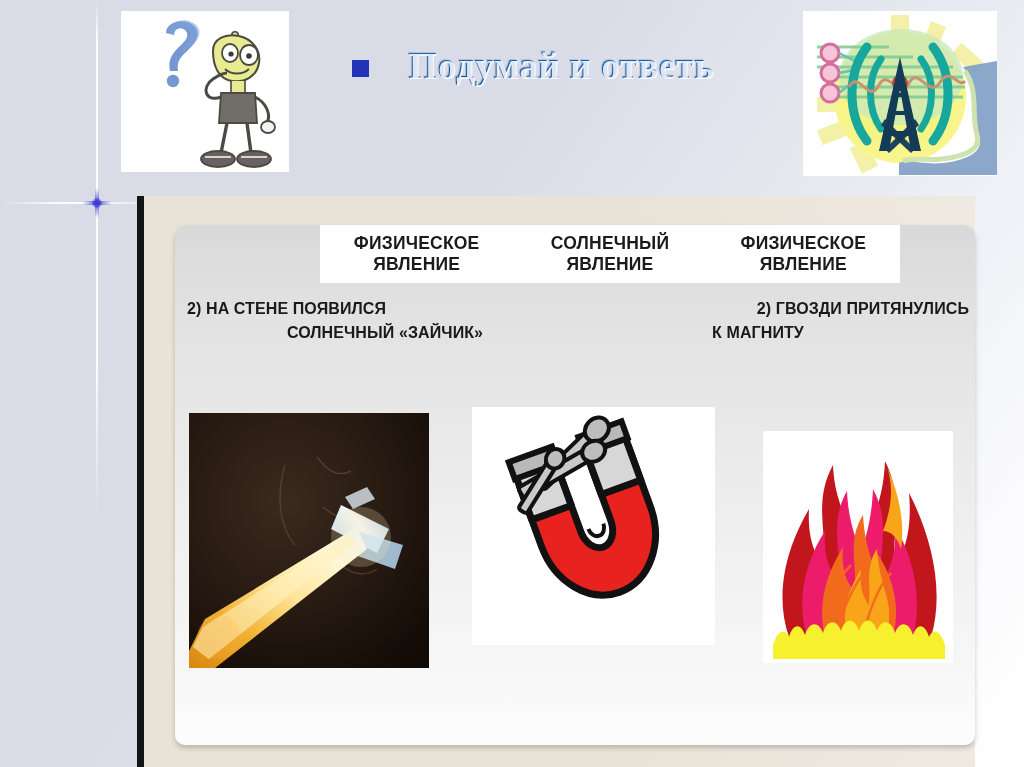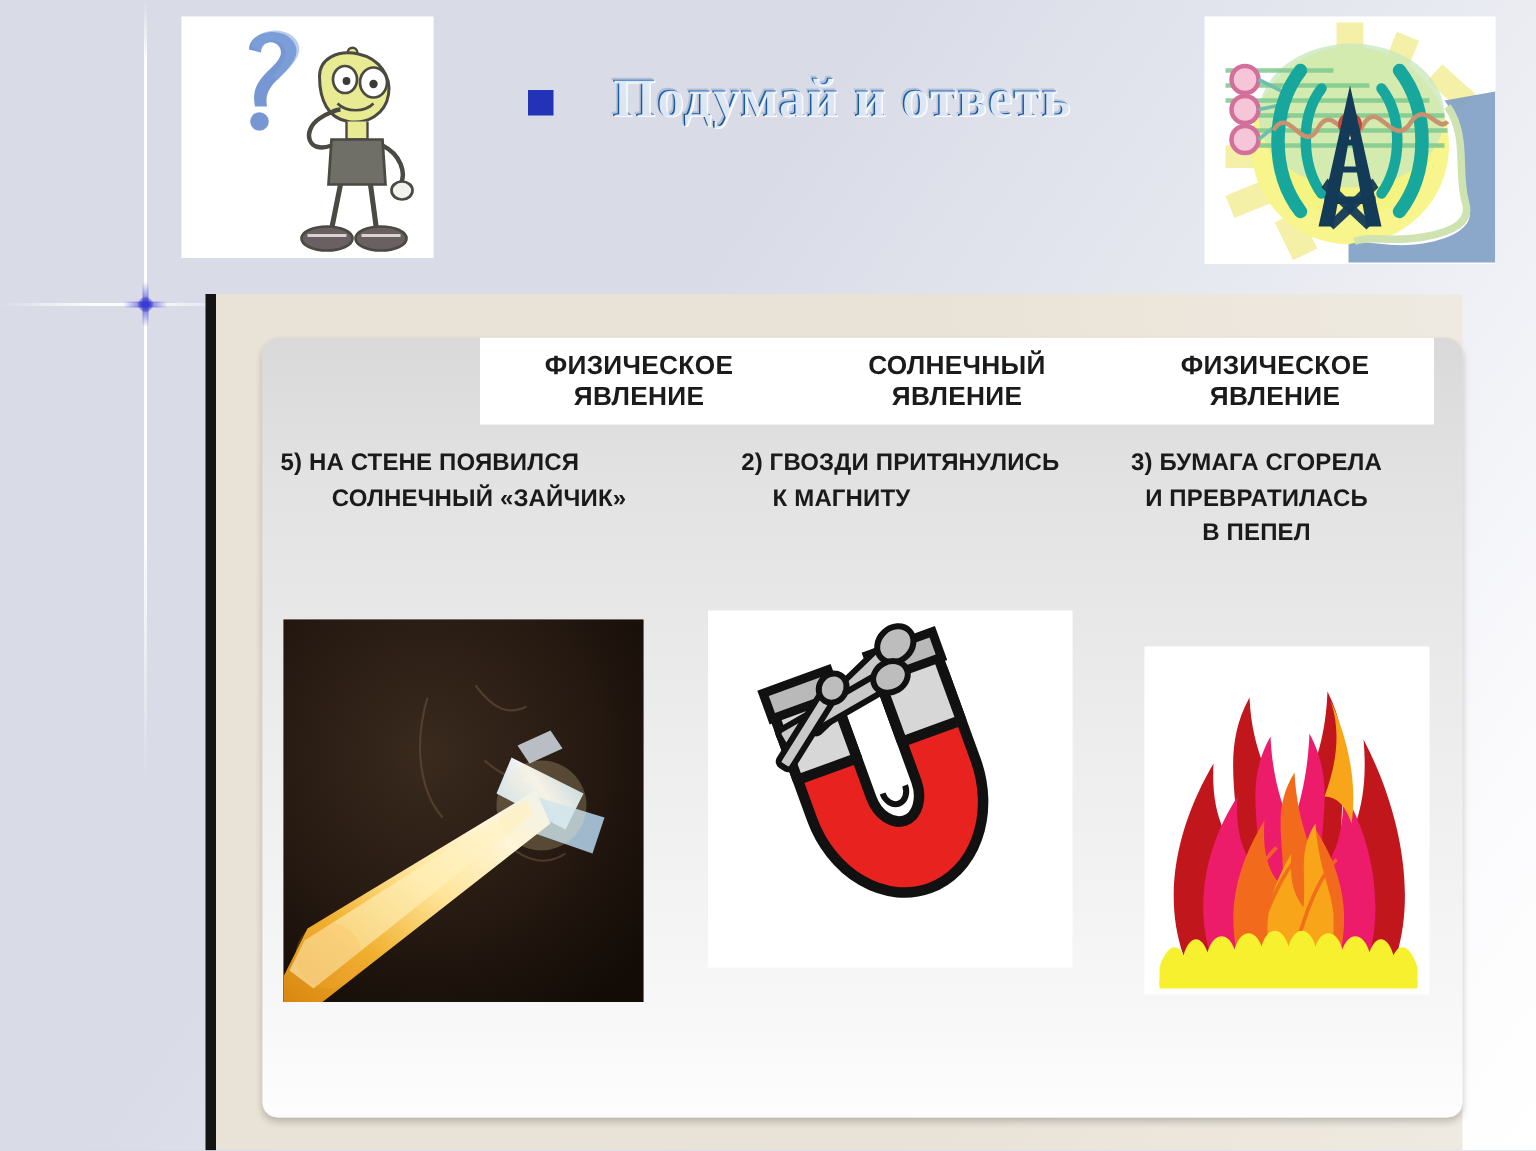--- a/index.html
+++ b/index.html
@@ -111,21 +111,21 @@
     background: linear-gradient(to bottom, #d9d9d9 0%, #e2e2e2 18%, #eeeeee 55%, #f7f7f7 85%, #fdfdfd 100%);
     border-radius: 12px 12px 10px 10px;
     box-shadow: 0 3px 5px rgba(0,0,0,0.20);
     overflow: hidden;
   }
 
   
   .header-band {
     position: absolute;
     left: 145px; top: 0px;
-    width: 636px; height: 58px;
+    width: 580px; height: 58px;
     background: #ffffff;
     display: flex;
   }
   .header-cell {
     flex: 1 1 0;
     display: flex;
     flex-direction: column;
     align-items: center;
     justify-content: center;
     font-family: "Liberation Sans", sans-serif;
@@ -309,31 +309,26 @@
         <span>ЯВЛЕНИЕ</span>
       </div>
       <div class="header-cell">
         <span>ФИЗИЧЕСКОЕ</span>
         <span>ЯВЛЕНИЕ</span>
       </div>
     </div>
 
     <div class="statements">
       <div class="statement st-1">
-        <span class="ln1">5) НА СТЕНЕ ПОЯВИЛСЯ</span>
+        <span class="ln1">2) НА СТЕНЕ ПОЯВИЛСЯ</span>
         <span class="ln2">СОЛНЕЧНЫЙ «ЗАЙЧИК»</span>
       </div>
       <div class="statement st-2">
         <span class="ln1">2) ГВОЗДИ ПРИТЯНУЛИСЬ</span>
         <span class="ln2">К МАГНИТУ</span>
-      </div>
-      <div class="statement st-3">
-        <span class="ln1">3) БУМАГА СГОРЕЛА</span>
-        <span class="ln2">И ПРЕВРАТИЛАСЬ</span>
-        <span class="ln3">В ПЕПЕЛ</span>
       </div>
     </div>
 
     <div class="img-slot img-photo">
       <svg width="240" height="255" viewBox="0 0 240 255">
         <defs>
           <linearGradient id="beam" x1="0%" y1="100%" x2="100%" y2="0%">
             <stop offset="0%" stop-color="#d8860f"></stop>
             <stop offset="28%" stop-color="#f0b02e"></stop>
             <stop offset="55%" stop-color="#ffe59a"></stop>

